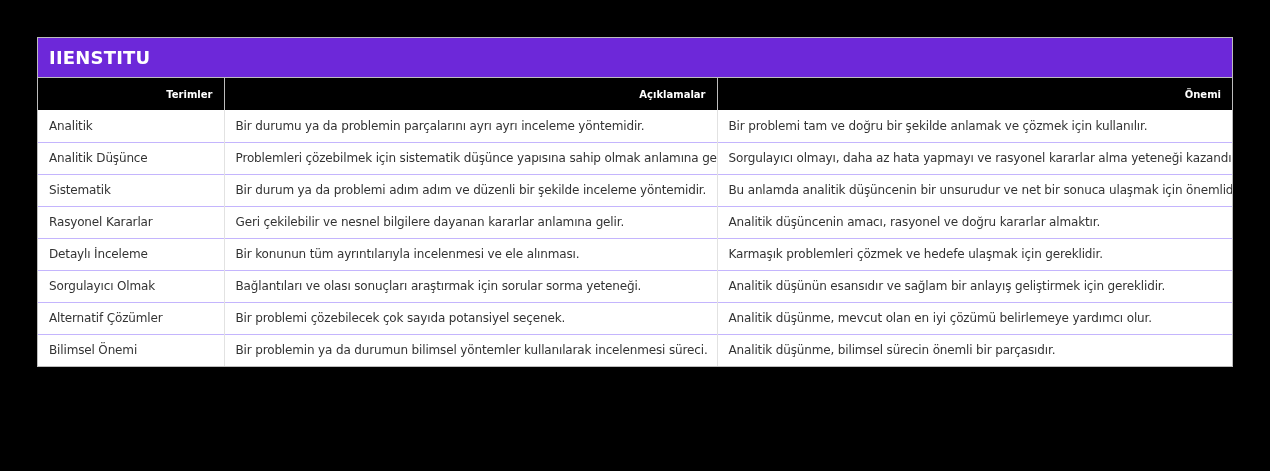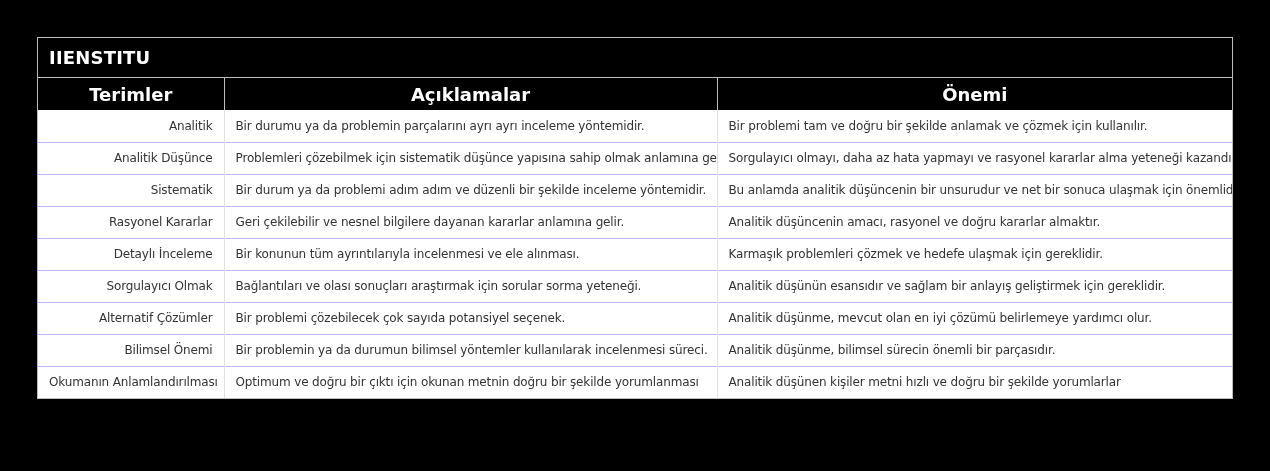--- a/index.html
+++ b/index.html
@@ -18,21 +18,21 @@
       position: absolute;
       left: 37px;
       top: 37px;
       width: 1196px;
       border: 1px solid #bdbdbd;
       box-sizing: border-box;
       background: #ffffff;
     }
     .title-row {
       height: 40px;
-      background: #000000;
+      background: #6d28d9;
       color: #ffffff;
       display: flex;
       align-items: center;
       padding-left: 11px;
       font-weight: bold;
       font-size: 18px;
       border-bottom: 1px solid #bdbdbd;
       box-sizing: border-box;
       letter-spacing: 0.2px;
     }
@@ -41,41 +41,41 @@
       width: 100%;
       table-layout: fixed;
     }
     col.c1 { width: 186px; }
     col.c2 { width: 493px; }
     col.c3 { width: auto; }
     th {
       background: #000000;
       color: #ffffff;
       font-weight: bold;
-      font-size: 18px;
-      text-align: center;
+      font-size: 10px;
+      text-align: right;
       height: 32px;
       padding: 0 11px;
       border-left: 1px solid #bdbdbd;
       box-sizing: border-box;
     }
     th:first-child { border-left: none; }
     td {
       color: #333333;
       font-size: 12px;
       height: 32px;
       padding: 0 11px;
       border-left: 1px solid #e2e2e2;
       border-top: 1px solid #c4b5fd;
       white-space: nowrap;
       overflow: hidden;
       box-sizing: border-box;
       letter-spacing: -0.15px;
     }
-    td:first-child { border-left: none; text-align: right; }
+    td:first-child { border-left: none; }
     tbody tr:first-child td { border-top: none; }
   </style>
 </head>
 <body>
 
 <div class="table-wrap">
   <div class="title-row">IIENSTITU</div>
   <table>
     <colgroup>
       <col class="c1">
@@ -123,20 +123,15 @@
       <tr>
         <td>Alternatif Çözümler</td>
         <td>Bir problemi çözebilecek çok sayıda potansiyel seçenek.</td>
         <td>Analitik düşünme, mevcut olan en iyi çözümü belirlemeye yardımcı olur.</td>
       </tr>
       <tr>
         <td>Bilimsel Önemi</td>
         <td>Bir problemin ya da durumun bilimsel yöntemler kullanılarak incelenmesi süreci.</td>
         <td>Analitik düşünme, bilimsel sürecin önemli bir parçasıdır.</td>
       </tr>
-      <tr>
-        <td>Okumanın Anlamlandırılması</td>
-        <td>Optimum ve doğru bir çıktı için okunan metnin doğru bir şekilde yorumlanması</td>
-        <td>Analitik düşünen kişiler metni hızlı ve doğru bir şekilde yorumlarlar</td>
-      </tr>
     </tbody>
   </table>
 </div>
 
 </body></html>

